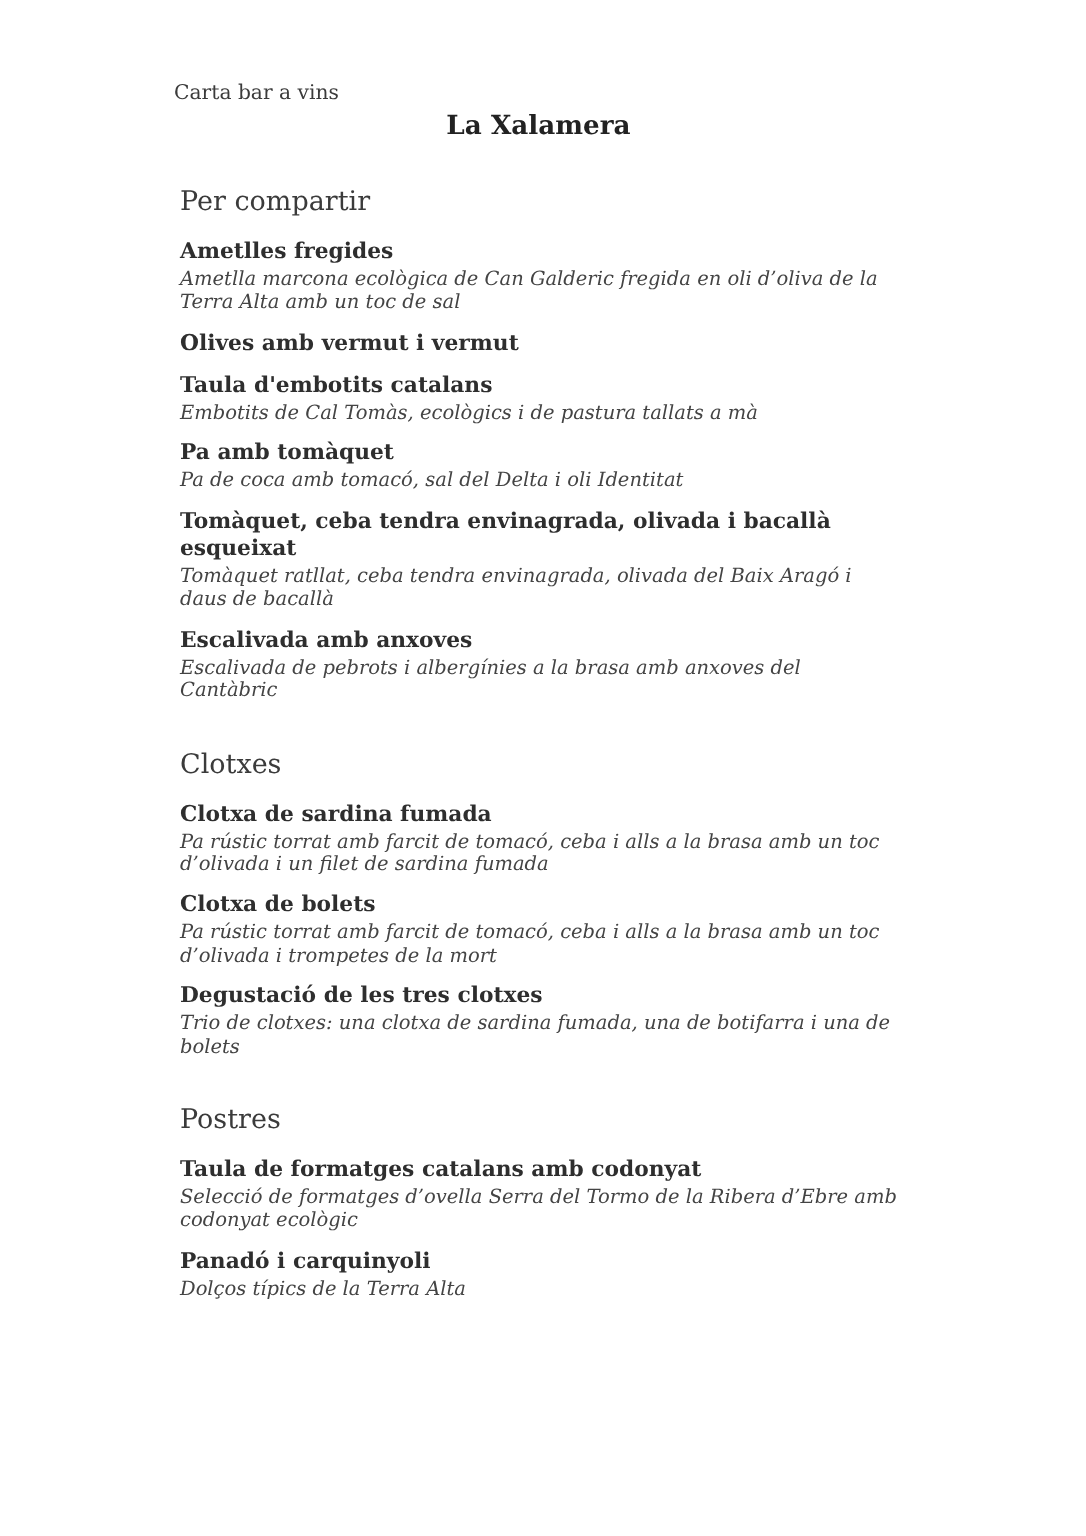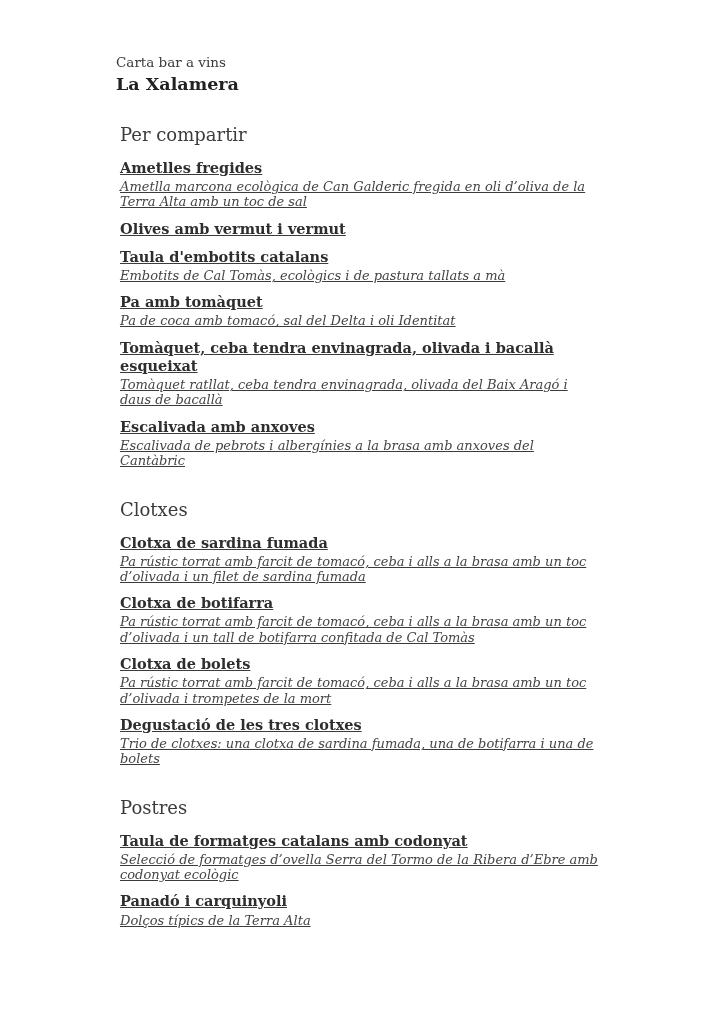--- a/index.html
+++ b/index.html
@@ -25,30 +25,31 @@
   .subtitle {
     font-size: 13.5px;
     color: #3b3b3b;
     margin: 0 0 4px 0;
   }
   .title {
     font-size: 17.5px;
     font-weight: bold;
     margin: 0;
     color: #222222;
+    text-align: center;
   }
   
   .menu-section { margin-top: 30px; }
   .section-title {
     font-size: 18px;
     font-weight: normal;
     margin: 0 0 14px 4px;
     color: #3b3b3b;
   }
-  .menu-item { margin: 0 0 10px 4px; max-width: 478px; text-decoration: underline; }
+  .menu-item { margin: 0 0 10px 4px; max-width: 478px; }
   .item-title {
     font-size: 14.5px;
     font-weight: bold;
     margin: 0 0 2px 0;
     color: #2e2e2e;
     line-height: 1.25;
   }
   .item-desc {
     font-size: 13px;
     font-style: italic;
@@ -94,24 +95,20 @@
           <p class="item-desc">Escalivada de pebrots i albergínies a la brasa amb anxoves del Cantàbric</p>
         </div>
       </section>
       <section class="menu-section">
         <h2 class="section-title">Clotxes</h2>
         <div class="menu-item">
           <h3 class="item-title">Clotxa de sardina fumada</h3>
           <p class="item-desc">Pa rústic torrat amb farcit de tomacó, ceba i alls a la brasa amb un toc d’olivada i un filet de sardina fumada</p>
         </div>
         <div class="menu-item">
-          <h3 class="item-title">Clotxa de botifarra</h3>
-          <p class="item-desc">Pa rústic torrat amb farcit de tomacó, ceba i alls a la brasa amb un toc d’olivada i un tall de botifarra confitada de Cal Tomàs</p>
-        </div>
-        <div class="menu-item">
           <h3 class="item-title">Clotxa de bolets</h3>
           <p class="item-desc">Pa rústic torrat amb farcit de tomacó, ceba i alls a la brasa amb un toc d’olivada i trompetes de la mort</p>
         </div>
         <div class="menu-item">
           <h3 class="item-title">Degustació de les tres clotxes</h3>
           <p class="item-desc">Trio de clotxes: una clotxa de sardina fumada, una de botifarra i una de bolets</p>
         </div>
       </section>
       <section class="menu-section">
         <h2 class="section-title">Postres</h2>

